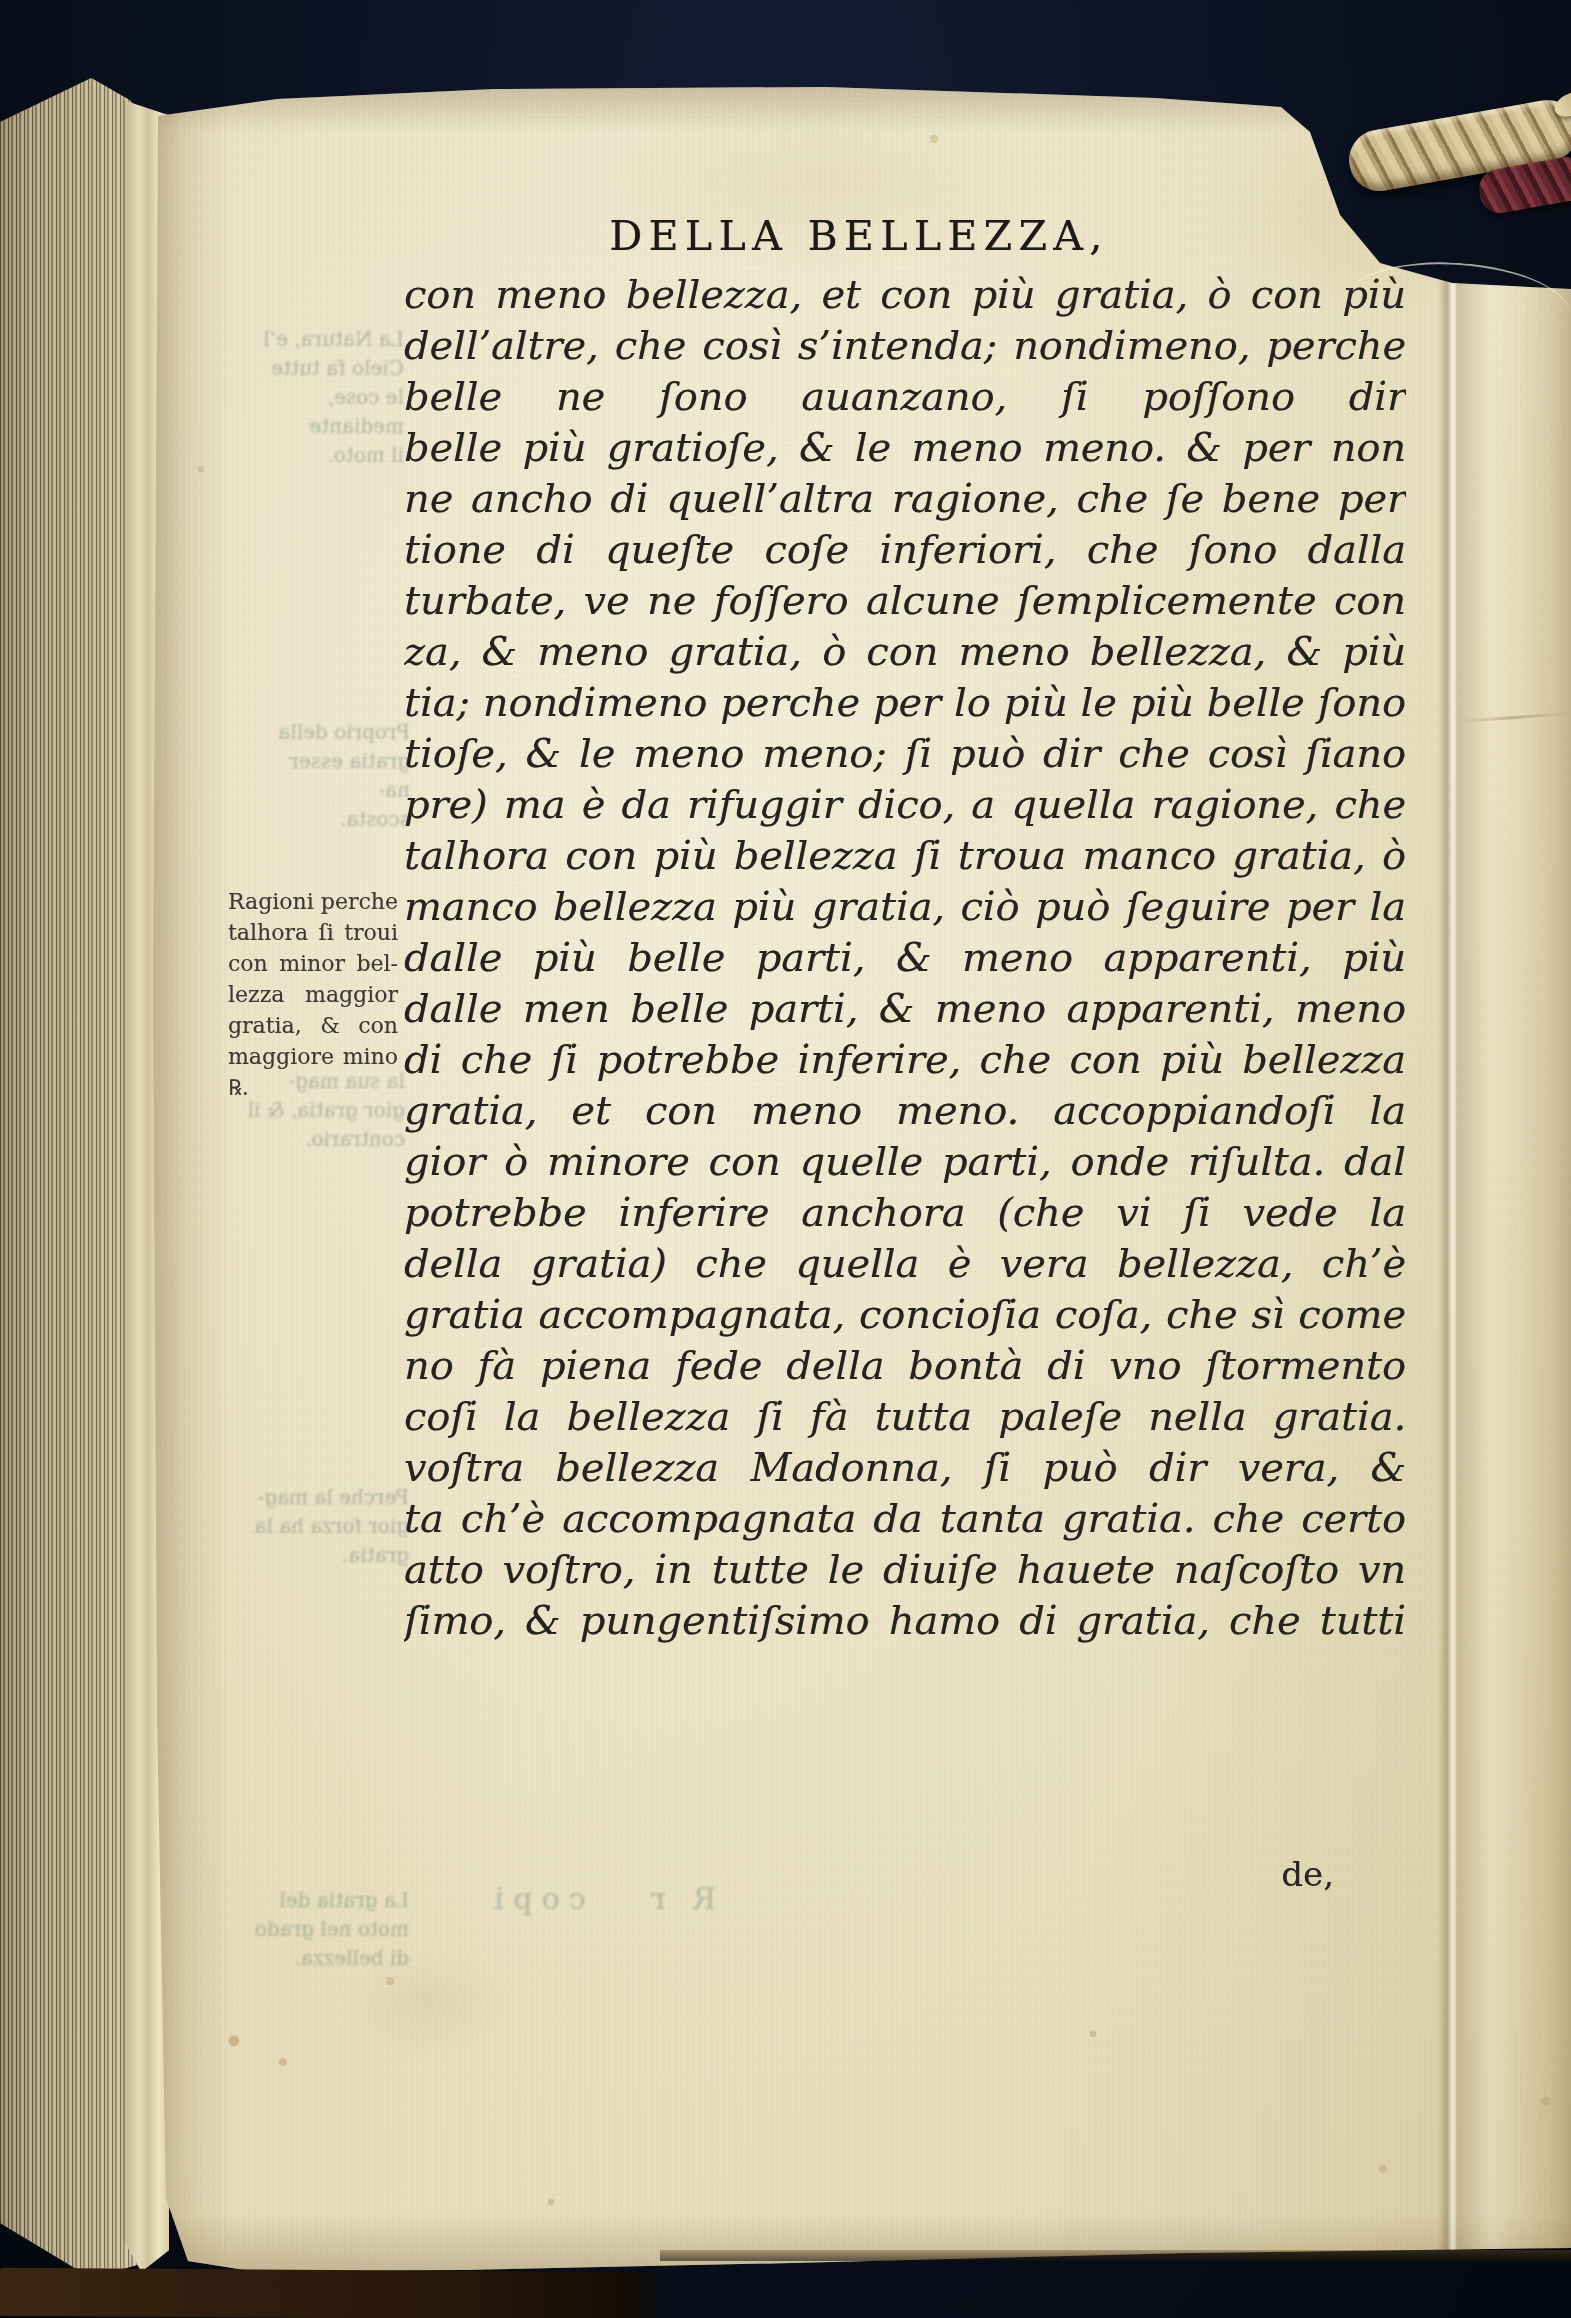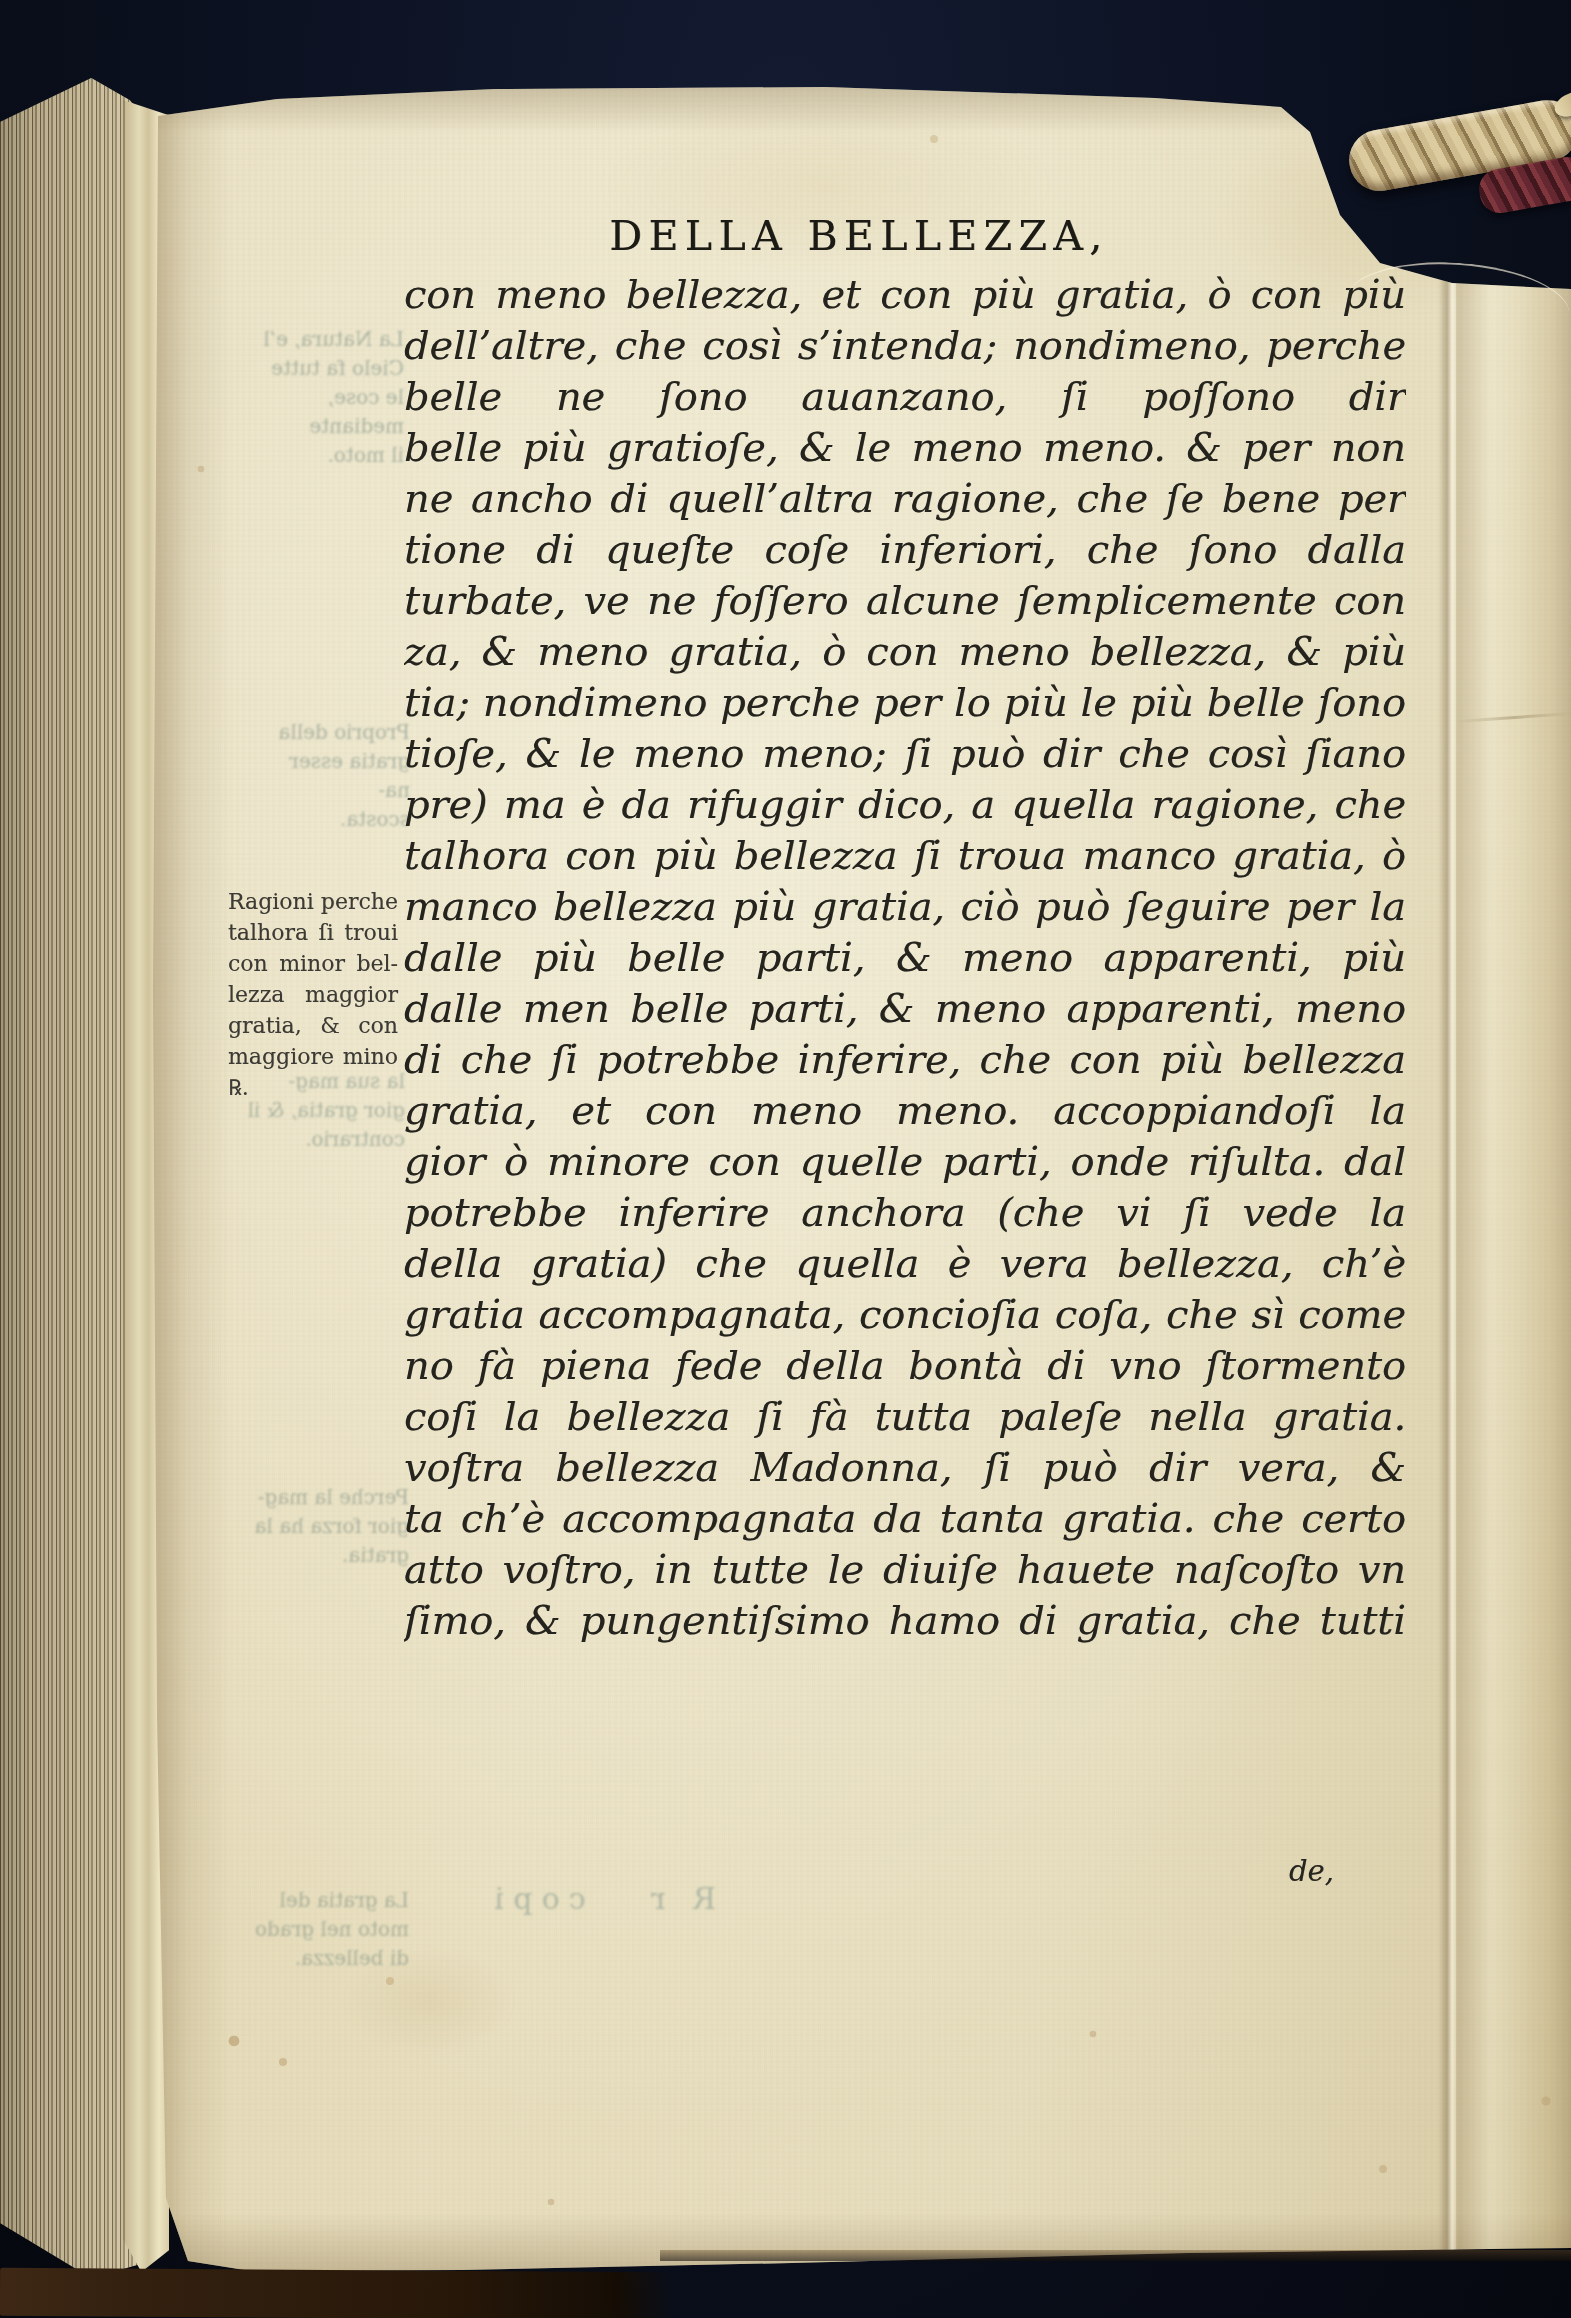--- a/index.html
+++ b/index.html
@@ -104,21 +104,21 @@
   }
   .bodyblock{left:404px;top:269px;width:1002px;}
   .bline{
     height:51px;line-height:51px;overflow:hidden;
     font-style:italic;font-size:40px;letter-spacing:-0.1px;color:#24231d;
     text-align:justify;text-align-last:justify;
     text-shadow:0.3px 0.3px 0 rgba(30,28,22,0.4);
   }
   .catchword{
     left:404px;top:1854px;width:930px;text-align:right;
-    font-style:italic;font-size:29px;color:#26251f;
+    font-size:34px;color:#26251f;
     text-shadow:0.3px 0.3px 0 rgba(30,28,22,0.4);
   }
   .margin-note{
     left:228px;top:886px;width:170px;
     font-size:22px;line-height:31px;color:#3c3a34;
     white-space:pre-line;text-align:justify;text-align-last:justify;
     text-shadow:0.3px 0.3px 0 rgba(50,48,40,0.35);
   }
 
   

